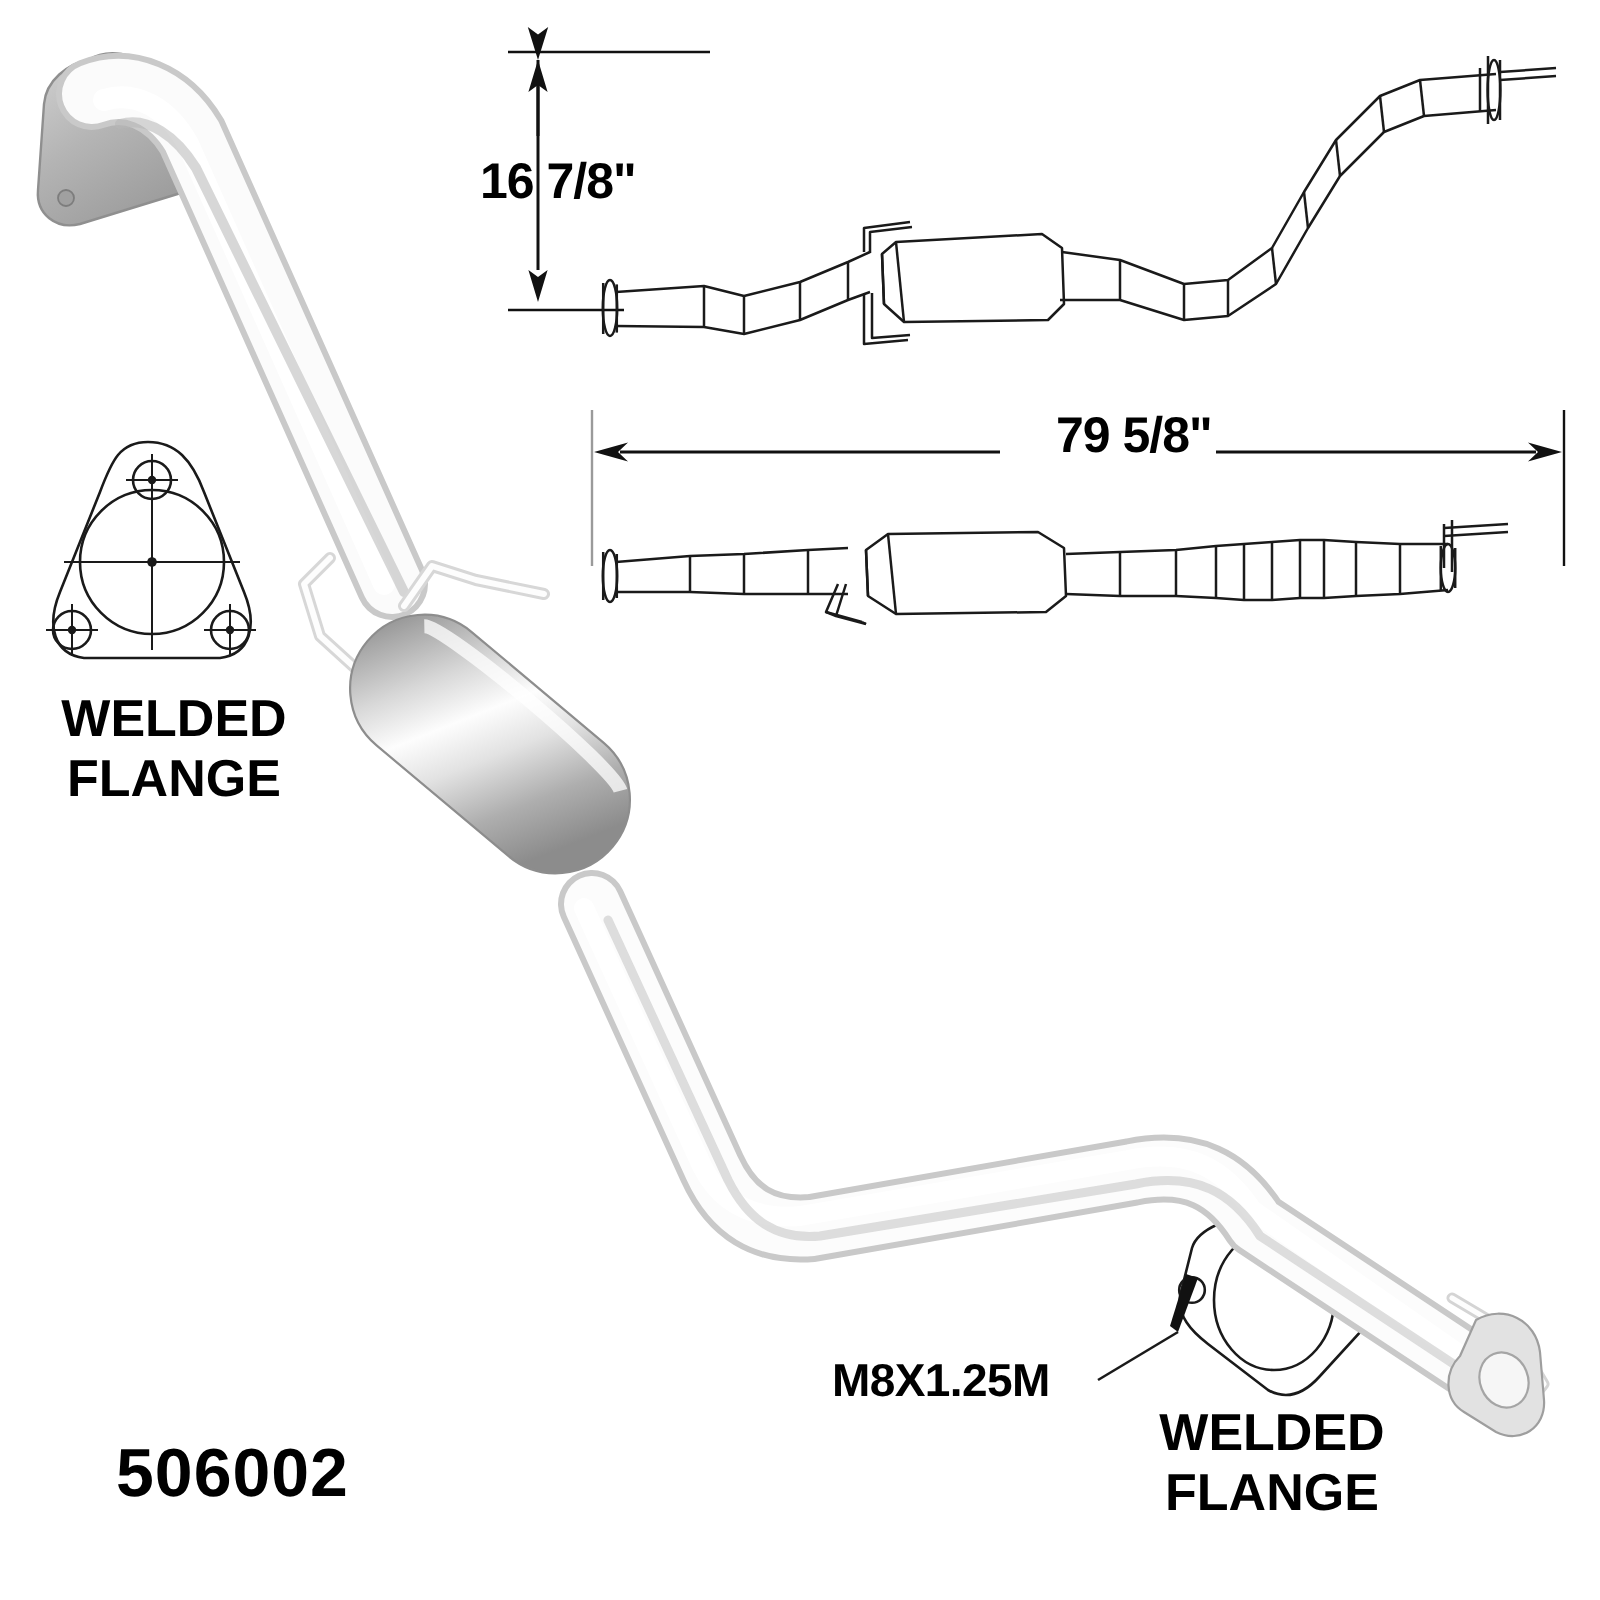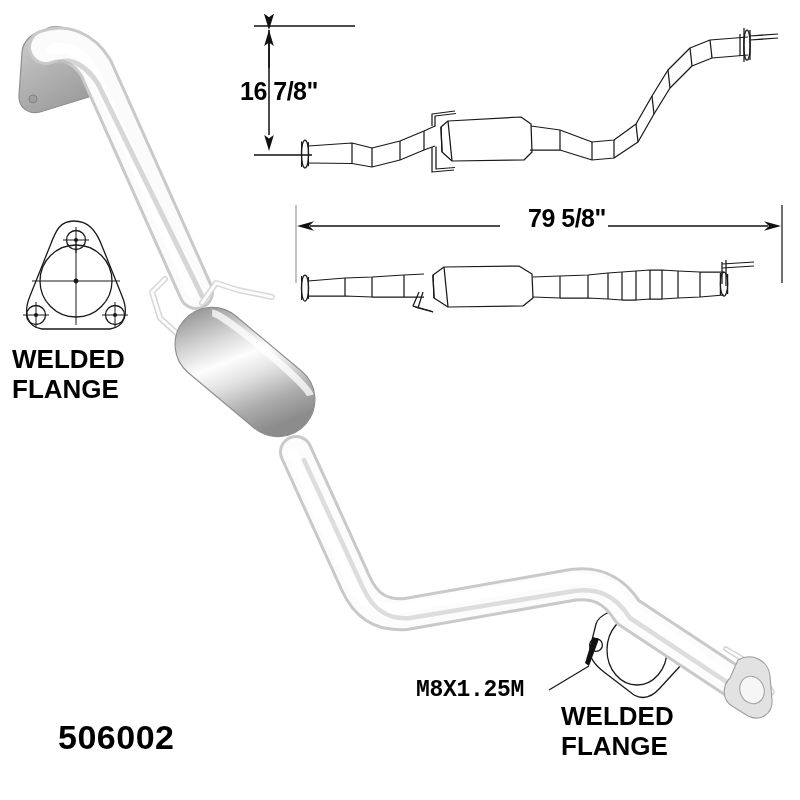--- a/index.html
+++ b/index.html
@@ -29,27 +29,26 @@
     color: #000000;
     white-space: pre;
     line-height: 1.08;
   }
   .dim-text {
     font-size: 25px;
     letter-spacing: -0.5px;
   }
   .flange-label {
     font-size: 26px;
-    text-align: left;
+    text-align: center;
     letter-spacing: 0px;
   }
   .thread-label {
     font-size: 23px;
     letter-spacing: -0.3px;
-    font-family: Liberation Mono, monospace;
   }
   .part-number {
     font-size: 34px;
     letter-spacing: 0.5px;
     margin-top: 21px;
   }
 </style>
 </head>
 <body>
 

